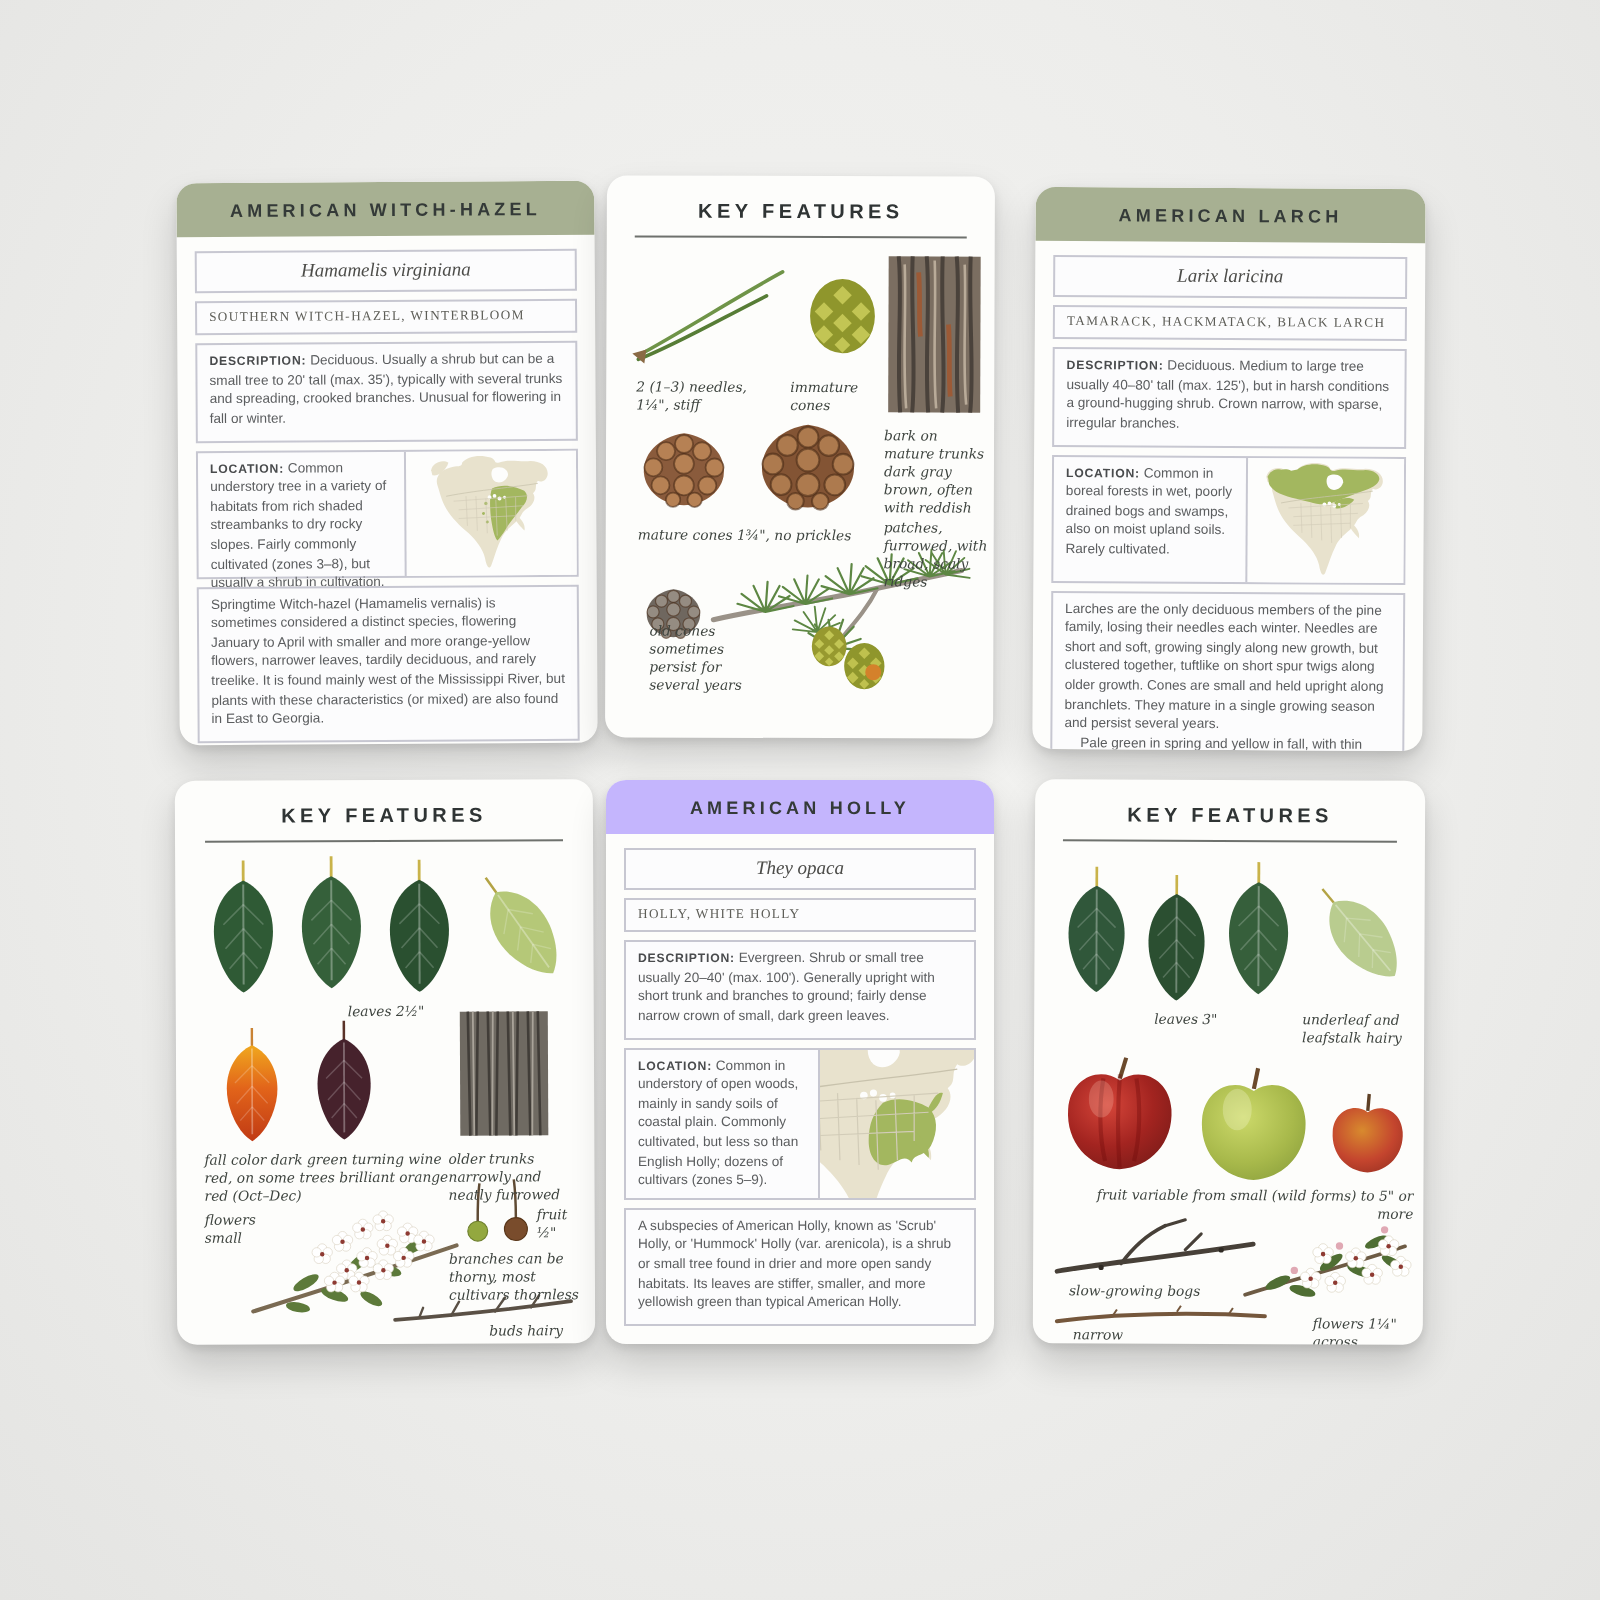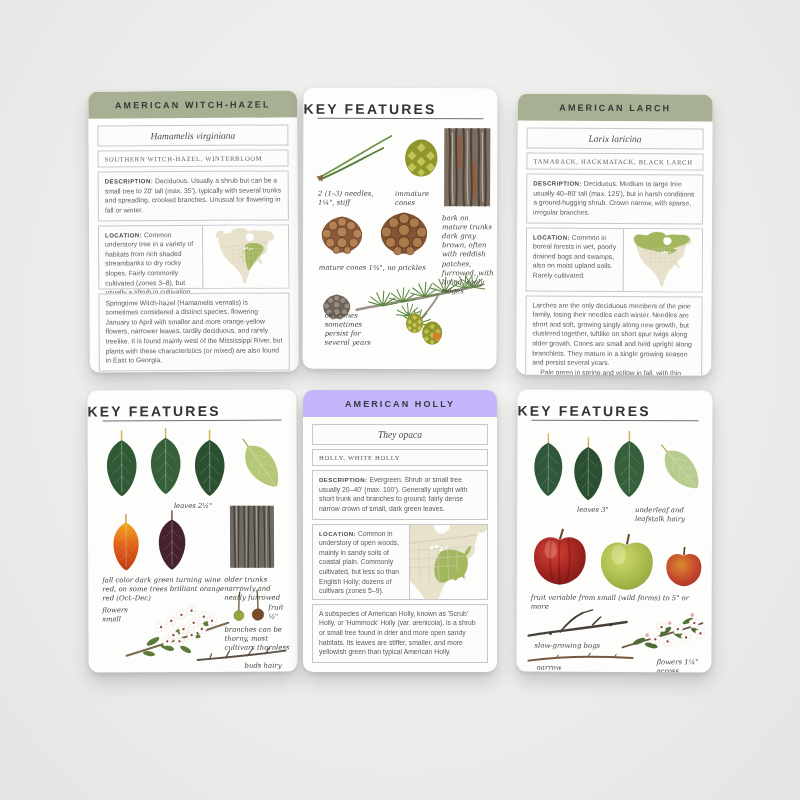--- a/index.html
+++ b/index.html
@@ -25,22 +25,22 @@
   .common{font-family:"Liberation Serif",serif;font-size:6.6px;letter-spacing:.7px;color:#5d5d57;
     padding:4px 6px;}
   .para{font-size:6.8px;line-height:1.42;color:#5b5d5f;padding:4px 6px 5px;}
   .field-label{font-weight:bold;font-size:6.1px;letter-spacing:.4px;color:#494b4d;}
   .loc-row{flex:1;display:flex;min-height:64px;}
   .loc-text{flex:1.08;padding:4px 6px;}
   .map{flex:1;border-left:1px solid #c7c7d1;background:#fdfdfc;}
   .map svg{width:100%;height:100%;display:block;}
   .note-extra{text-indent:8px;}
   
-  .kf-title{position:absolute;left:0;right:0;top:13px;text-align:left;
-    font-size:14px;font-weight:bold;letter-spacing:2.2px;color:#2f3434;}
+  .kf-title{position:absolute;left:0;right:0;top:13px;text-align:center;
+    font-size:10px;font-weight:bold;letter-spacing:2.2px;color:#2f3434;}
   .kf-rule{position:absolute;left:7%;right:7%;top:30px;border-top:1px solid #6e716d;}
   .kf-label{position:absolute;font-family:"DejaVu Serif",serif;font-style:italic;
     font-size:6.9px;line-height:1.32;color:#3e443f;z-index:3;}
   .ill{position:absolute;z-index:2;}
   .ill svg{width:100%;height:100%;display:block;overflow:visible;}
 </style>
 </head>
 <body>
 
 <svg width="0" height="0" style="position:absolute" aria-hidden="true">
@@ -412,21 +412,21 @@
         <use href="#leafG" fill="#365f3b"></use>
       </svg>
   </div>
   <div class="ill" style="left:136px;top:46px;width:52px;height:60px;transform:rotate(-40deg)">
     <svg viewBox="0 0 40 70">
         <line x1="20" y1="2" x2="20" y2="13" stroke="#b3a344" stroke-width="1.4"></line>
         <use href="#leafG" fill="#b9cc8f"></use>
       </svg>
   </div>
   <div class="kf-label" style="left:60px;top:116px;width:48px">leaves 3"</div>
-  <div class="kf-label" style="left:118px;top:116px;width:56px">underleaf and leafstalk hairy</div>
+  <div class="kf-label" style="left:134px;top:116px;width:56px">underleaf and leafstalk hairy</div>
 
   <div class="ill" style="left:12px;top:136px;width:62px;height:62px">
     <svg viewBox="0 0 60 58">
       <defs>
           <radialGradient id="rg" cx=".38" cy=".32" r=".8">
         <stop offset="0" stop-color="#d6463a"></stop>
             <stop offset=".55" stop-color="#a32420"></stop>
             <stop offset="1" stop-color="#791b18"></stop>
       </radialGradient>
         </defs>
@@ -456,21 +456,21 @@
           <radialGradient id="sg" cx=".42" cy=".35" r=".85">
         <stop offset="0" stop-color="#d88a2e"></stop>
             <stop offset=".55" stop-color="#c4452e"></stop>
             <stop offset="1" stop-color="#8f2c1f"></stop>
       </radialGradient>
         </defs>
       <line x1="30" y1="12" x2="31" y2="0" stroke="#5d3f24" stroke-width="2.4"></line>
       <use href="#appleG" fill="url(#sg)"></use>
     </svg>
   </div>
-  <div class="kf-label" style="left:14px;top:204px;width:176px;text-align:left">fruit variable from small (wild forms) to 5" or more</div>
+  <div class="kf-label" style="left:14px;top:204px;width:176px;text-align:right">fruit variable from small (wild forms) to 5" or more</div>
 
   <div class="ill" style="left:10px;top:218px;width:102px;height:34px">
     <svg viewBox="0 0 102 34">
       <path d="M2,28 C24,24 48,22 100,14" stroke="#474038" stroke-width="2.4" fill="none" stroke-linecap="round"></path>
       <path d="M34,24 C40,16 46,10 56,5" stroke="#474038" stroke-width="1.8" fill="none" stroke-linecap="round"></path>
       <path d="M56,5 L66,2 M66,17 L74,9" stroke="#474038" stroke-width="1.5" fill="none" stroke-linecap="round"></path>
       <circle cx="24" cy="26" r="1.3" fill="#2f2a24"></circle>
         <circle cx="84" cy="17" r="1.3" fill="#2f2a24"></circle>
     </svg>
   </div>

